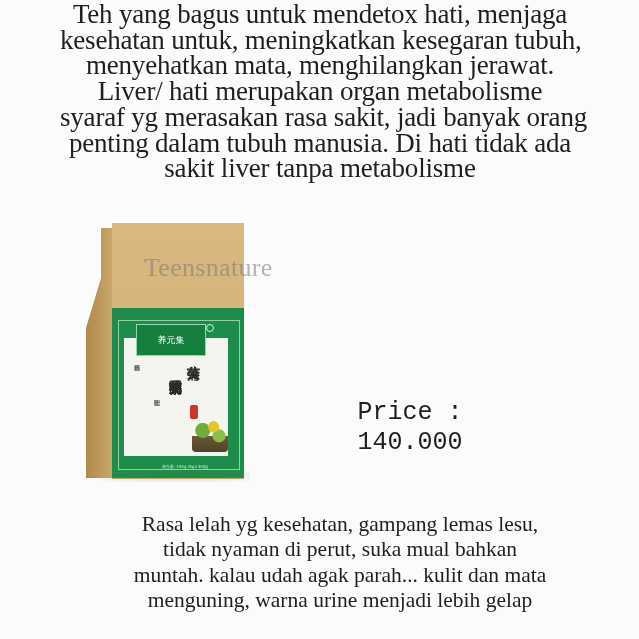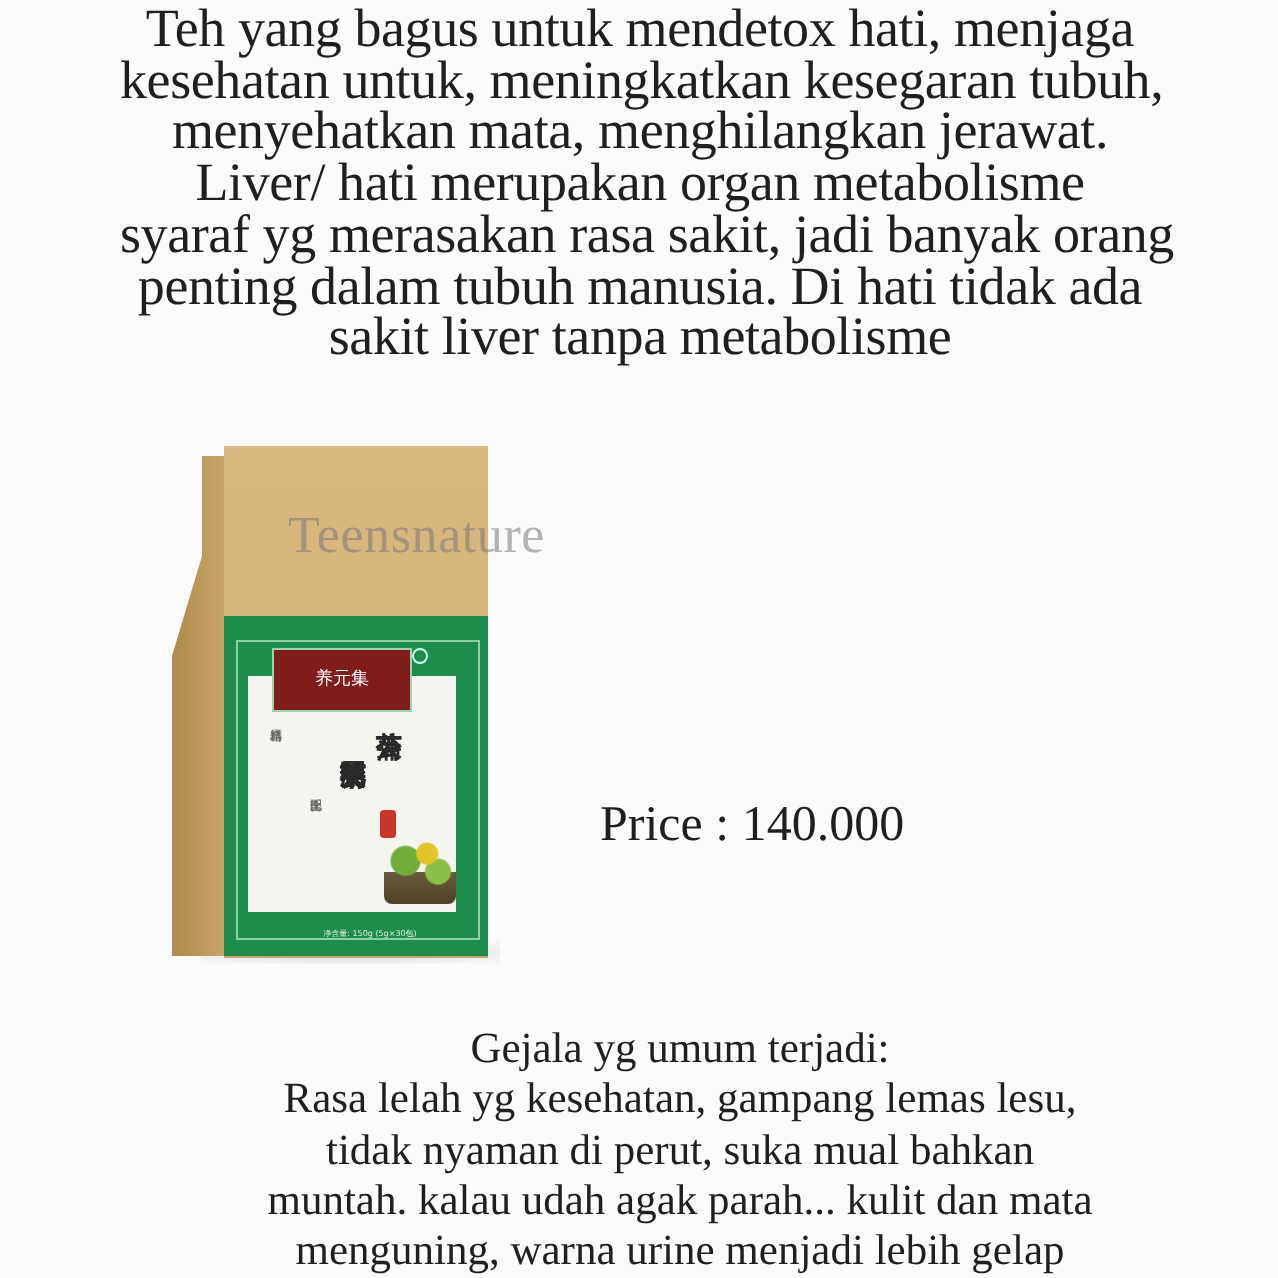--- a/index.html
+++ b/index.html
@@ -42,21 +42,21 @@
   .green-frame {
     position:absolute; left:38px; top:100px; width:120px; height:148px;
     border:1px solid #8fd0a4;
   }
   .label-white {
     position:absolute; left:44px; top:118px; width:104px; height:118px;
     background:#f5f5ef;
   }
   .brand-box {
     position:absolute; left:56px; top:104px; width:68px; height:30px;
-    background:#7f1d1d; border:1px solid #9ad6ad;
+    background:#15803d; border:1px solid #9ad6ad;
     color:#fff; font-size:9px; text-align:center; line-height:30px;
     font-family:"DejaVu Sans",sans-serif;
   }
   .brand-mark {
     position:absolute; left:126px; top:104px; width:6px; height:6px;
     border:1px solid #cfe; border-radius:50%;
   }
   .cn-title-1 { position:absolute; left:106px; top:136px; font-size:13px; line-height:14px; font-weight:bold; writing-mode:vertical-rl; color:#2a2a2a; font-family:"DejaVu Sans",sans-serif; }
   .cn-title-2 { position:absolute; left:88px; top:150px; font-size:13px; line-height:14px; font-weight:bold; writing-mode:vertical-rl; color:#2a2a2a; font-family:"DejaVu Sans",sans-serif; }
   .cn-side-1, .cn-side-2 {
@@ -84,21 +84,22 @@
     font-family:"DejaVu Sans",sans-serif;
   }
   .watermark {
     position:absolute; left:144px; top:253px;
     font-family:"Liberation Serif","DejaVu Serif",serif;
     font-size:26px; color:rgba(120,120,120,0.55);
     letter-spacing:0.3px;
   }
   .price {
     position:absolute; left:300px; top:398px; width:220px;
-    font-family:Liberation Serif, serif;
+    text-align:center;
+    font-family:Liberation Mono, monospace;
     font-size:25px; line-height:30px; color:#1f1f1f;
   }
   .symptoms {
     position:absolute; left:60px; top:512px; width:560px;
     text-align:center;
     font-family:"Liberation Serif","DejaVu Serif",serif;
     font-size:21.5px; line-height:25.3px; color:#1f1f1f;
   }
   .symptoms div { white-space:nowrap; }
 </style>
@@ -133,18 +134,17 @@
   <div class="weight-text">净含量: 150g (5g×30包)</div>
 </div>
 
 <div class="watermark">Teensnature</div>
 
 <div class="price">
   <div>Price : 140.000</div>
 </div>
 
 <div class="symptoms">
-  <div>Gejala yg umum terjadi:</div>
   <div>Rasa lelah yg kesehatan, gampang lemas lesu,</div>
   <div>tidak nyaman di perut, suka mual bahkan</div>
   <div>muntah. kalau udah agak parah... kulit dan mata</div>
   <div>menguning, warna urine menjadi lebih gelap</div>
 </div>
 
 </body></html>

